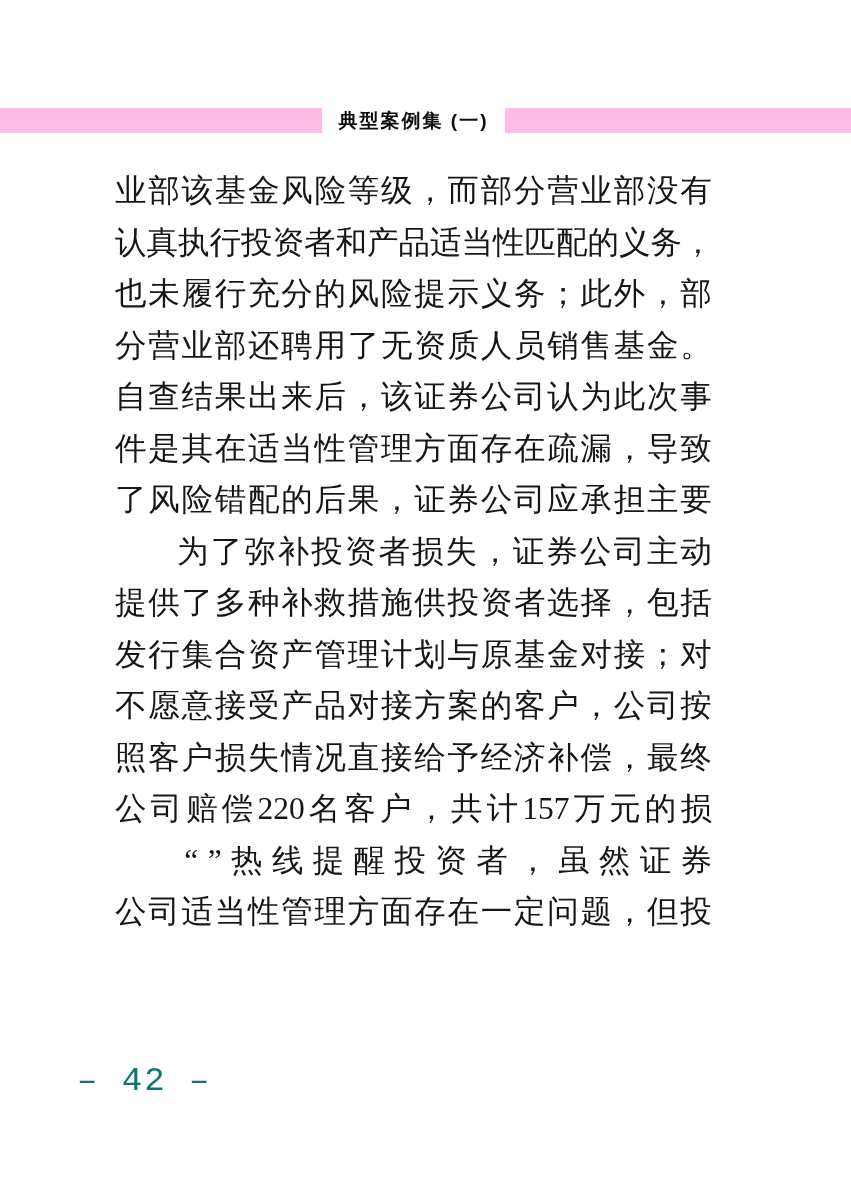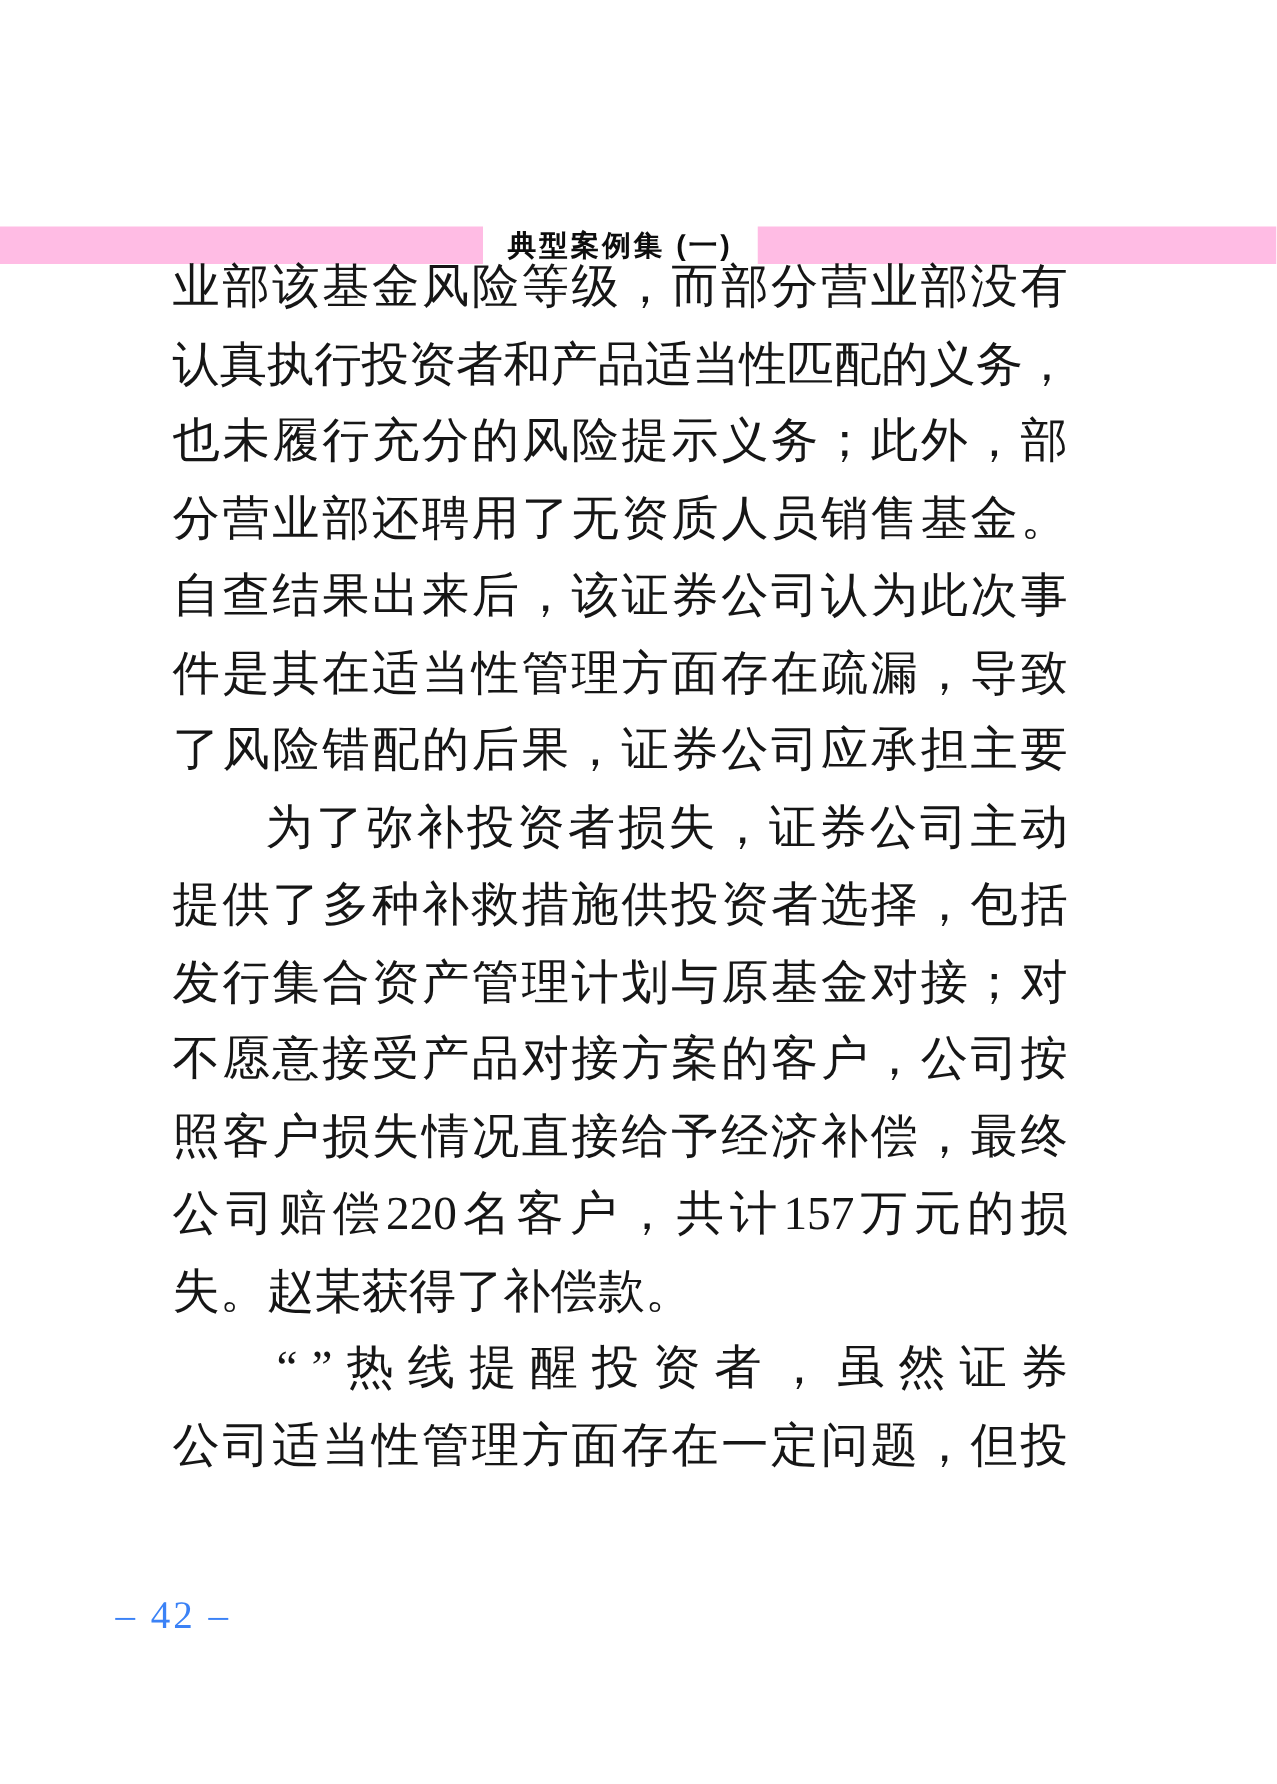--- a/index.html
+++ b/index.html
@@ -6,21 +6,21 @@
   .page {
     position: relative;
     width: 851px;
     height: 1189px;
     background: #ffffff;
     overflow: hidden;
     font-family: "Liberation Serif", "DejaVu Serif", serif;
     color: #161616;
   }
   
-  .band { position: absolute; top: 108px; left: 0; width: 851px; height: 25px; margin-top: 43px; }
+  .band { position: absolute; top: 108px; left: 0; width: 851px; height: 25px; }
   .band-seg { position: absolute; top: 0; height: 100%; }
   .band-seg.left  { left: 0; width: 322px; }
   .band-seg.right { left: 505px; right: 0; }
   .band-title {
     position: absolute; left: 322px; width: 183px; top: -3px; height: 31px;
     background: #ffffff;
     display: flex; align-items: center; justify-content: center;
     font-family: "Liberation Sans", "DejaVu Sans", sans-serif;
     font-weight: bold; font-size: 19px; letter-spacing: 2px;
     color: #0d0d0d; white-space: nowrap;
@@ -35,22 +35,23 @@
     white-space: nowrap;
   }
   .line.justified {
     display: flex; justify-content: space-between; align-items: baseline;
   }
   .line.justified span { display: inline-block; line-height: 51.5px; }
   .line .indent-spacer { width: 60px; flex: 0 0 60px; }
   
   .page-number {
     position: absolute; left: 77px; top: 1062px;
-    font-size: 26px; letter-spacing: 2px; color: #3b82f6;
+    font-size: 34px; letter-spacing: 2px; color: #0f766e;
     white-space: nowrap;
+    font-family: Liberation Mono, monospace;
   }
 </style>
 </head>
 <body>
 
 <div class="page">
 
   <div class="band">
     <div class="band-seg left" style="background: rgb(255, 188, 228);"></div>
     <div class="band-seg right" style="background: rgb(255, 188, 228);"></div>
@@ -309,21 +310,20 @@
         <span>户</span>
         <span>，</span>
         <span>共</span>
         <span>计</span>
         <span>157</span>
         <span>万</span>
         <span>元</span>
         <span>的</span>
         <span>损</span>
       </div>
-      <div class="line">失。赵某获得了补偿款。</div>
       <div class="line justified">
         <span class="indent-spacer"></span>
         <span>“</span>
         <span>”</span>
         <span>热</span>
         <span>线</span>
         <span>提</span>
         <span>醒</span>
         <span>投</span>
         <span>资</span>

